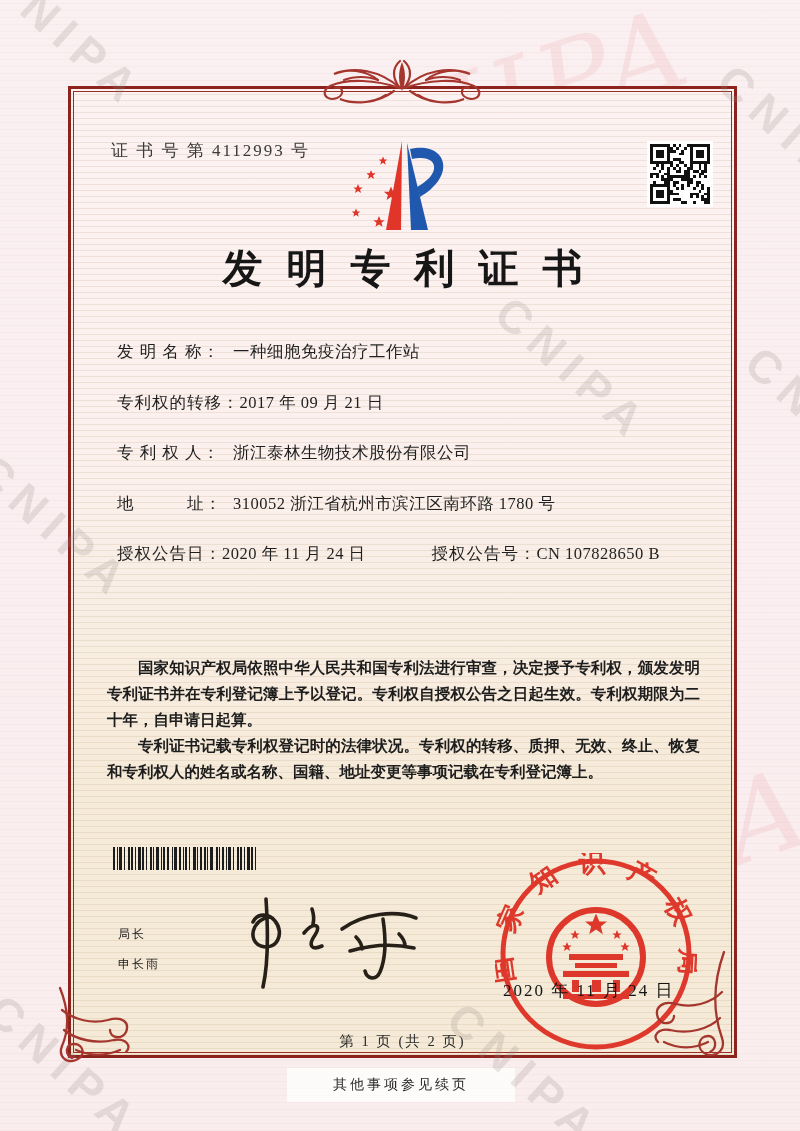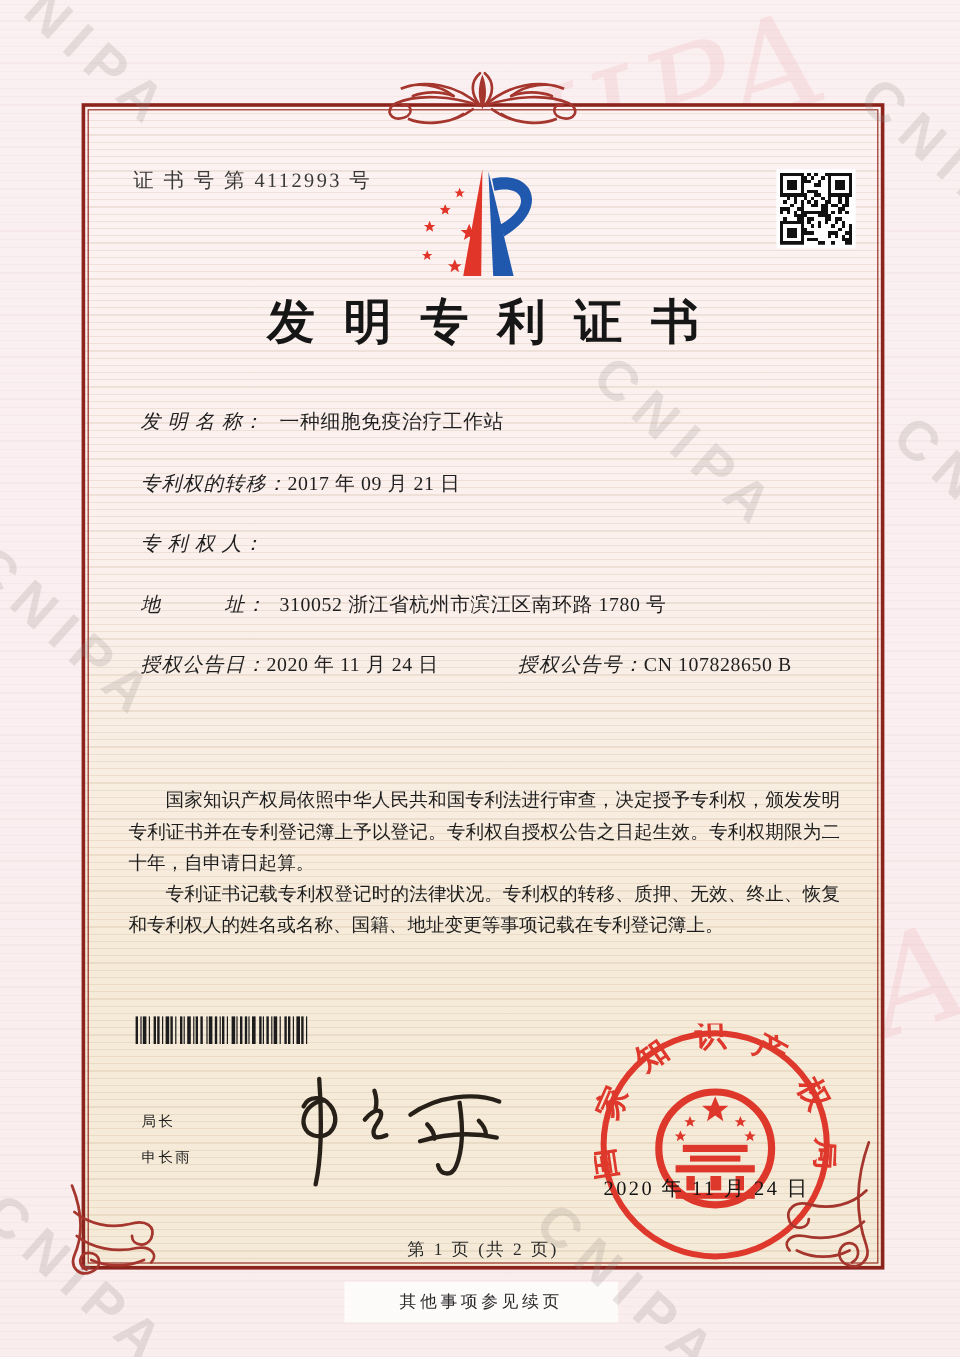--- a/index.html
+++ b/index.html
@@ -43,28 +43,28 @@
   .logo { position:absolute; left:277px; top:38px; }
   .qr { position:absolute; left:576px; top:52px; width:66px; height:66px; background:#fff; padding:3px; }
   .title {
     position:absolute; left:0; right:0; top:152px; text-align:center;
     font-size:40px; font-weight:bold; color:#161616; letter-spacing:24px; text-indent:24px;
     white-space:nowrap;
   }
   
   .fields { position:absolute; left:46px; top:252px; width:580px; font-size:16.5px; color:#1f1f1f; }
   .row { display:flex; margin-bottom:28.5px; align-items:baseline; }
-  .f-label { white-space:pre; min-width:116px; letter-spacing:1px;font-style:italic; }
+  .f-label { white-space:pre; min-width:116px; letter-spacing:1px; }
   .f-value { letter-spacing:.5px; }
   .grant { display:flex; }
   .grant .pair2 { margin-left:66px; }
   
   .body-text {
     position:absolute; left:36px; right:34px; top:566px; font-size:15.5px;
-    color:#1d1d1d; line-height:26px; text-align:justify;
+    color:#1d1d1d; line-height:26px; text-align:justify;font-weight:bold;
   }
   .body-text p { text-indent:2em; }
   
   .barcode { position:absolute; left:42px; top:758px; width:214px; height:23px;
     display:flex; align-items:stretch; }
   .barcode i { display:block; background:#1c1c1c; }
   
   .official {
     position:absolute; left:47px; top:830px; font-size:12px; color:#222;
     font-family:"Liberation Sans","DejaVu Sans",sans-serif; line-height:30px; letter-spacing:2px;
@@ -349,20 +349,21 @@
     <div class="row">
       <span class="f-label">发 明 名 称：</span>
       <span class="f-value">一种细胞免疫治疗工作站</span>
     </div>
     <div class="row">
       <span class="f-label">专利权的转移：</span>
       <span class="f-value">2017 年 09 月 21 日</span>
     </div>
     <div class="row">
       <span class="f-label">专 利 权 人：</span>
+      <span class="f-value">浙江泰林生物技术股份有限公司</span>
     </div>
     <div class="row">
       <span class="f-label">地　　　址：</span>
       <span class="f-value">310052  浙江省杭州市滨江区南环路 1780 号</span>
     </div>
     <div class="row grant">
       <span><span class="f-label">授权公告日：</span><span class="f-value">2020 年 11 月 24 日</span></span>
       <span class="pair2"><span class="f-label">授权公告号：</span><span class="f-value">CN 107828650 B</span></span>
     </div>
   </div>

